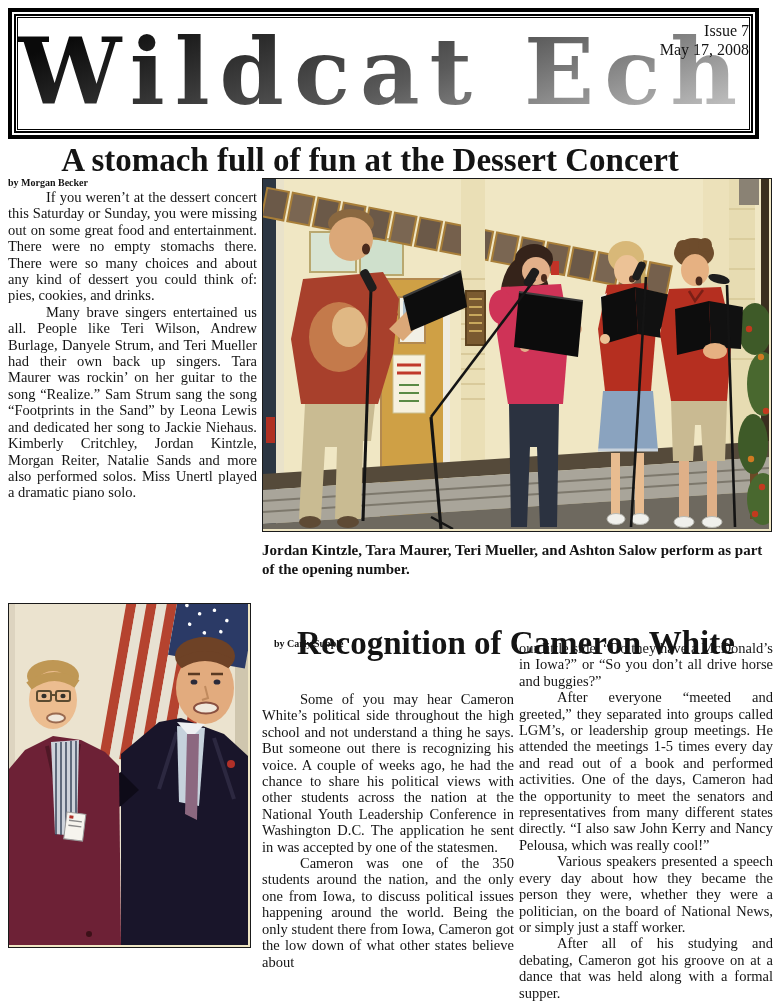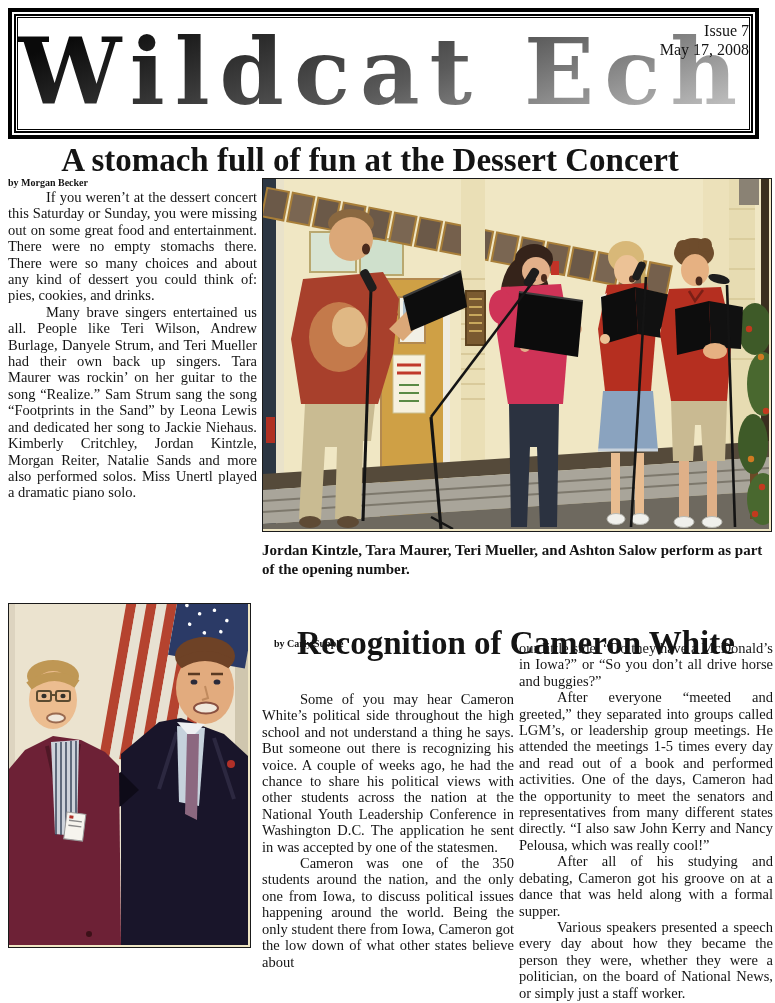--- a/index.html
+++ b/index.html
@@ -250,22 +250,22 @@
   <div class="headline h2">Recognition of Cameron White</div>
   <div class="byline bl2">by Carly Supple</div>
 
   <div class="bodycol col-mid">
     <p>Some of you may hear Cameron White’s political side throughout the high school and not understand a thing he says.  But someone out there is recognizing his voice.  A couple of weeks ago, he had the chance to share his political views with other students across the nation at the National Youth Leadership Conference in Washington D.C.  The application he sent in was accepted by one of the statesmen.</p>
     <p>Cameron was one of the 350 students around the nation, and the only one from Iowa, to discuss political issues happening around the world.  Being the only student there from Iowa, Cameron got  the low down of what other states believe about</p>
   </div>
   <div class="bodycol col-right">
     <p class="noindent">our little side.  “Do they have a McDonald’s in Iowa?” or “So you don’t all drive horse and buggies?”</p>
     <p>After everyone “meeted and greeted,” they separated into groups called LGM’s, or leadership group meetings.  He attended the meetings 1-5 times every day and read out of a book and performed activities.  One of the days, Cameron had the opportunity to meet the senators and representatives from many  different states directly.  “I also saw John Kerry and Nancy Pelousa, which was really cool!”</p>
+    <p>Various speakers presented a speech every day about how they became the person they were, whether they were a politician, on the board of National News, or simply just a staff worker.</p>
     <p>After all of his studying and debating, Cameron got his groove on at a dance that was held along with a formal supper.</p>
-    <p>Various speakers presented a speech every day about how they became the person they were, whether they were a politician, on the board of National News, or simply just a staff worker.</p>
   </div>
 
   <div class="photo photo2">
     <svg width="239" height="341" viewBox="0 0 239 341">
       <g>
         <rect x="0" y="0" width="239" height="341" fill="#ebe3cf"></rect>
         <rect x="226" y="0" width="13" height="341" fill="#cfc6ae"></rect>
         <rect x="0" y="0" width="6" height="341" fill="#ddd4c0"></rect>
       </g>
       <g transform="rotate(10 170 0)">

